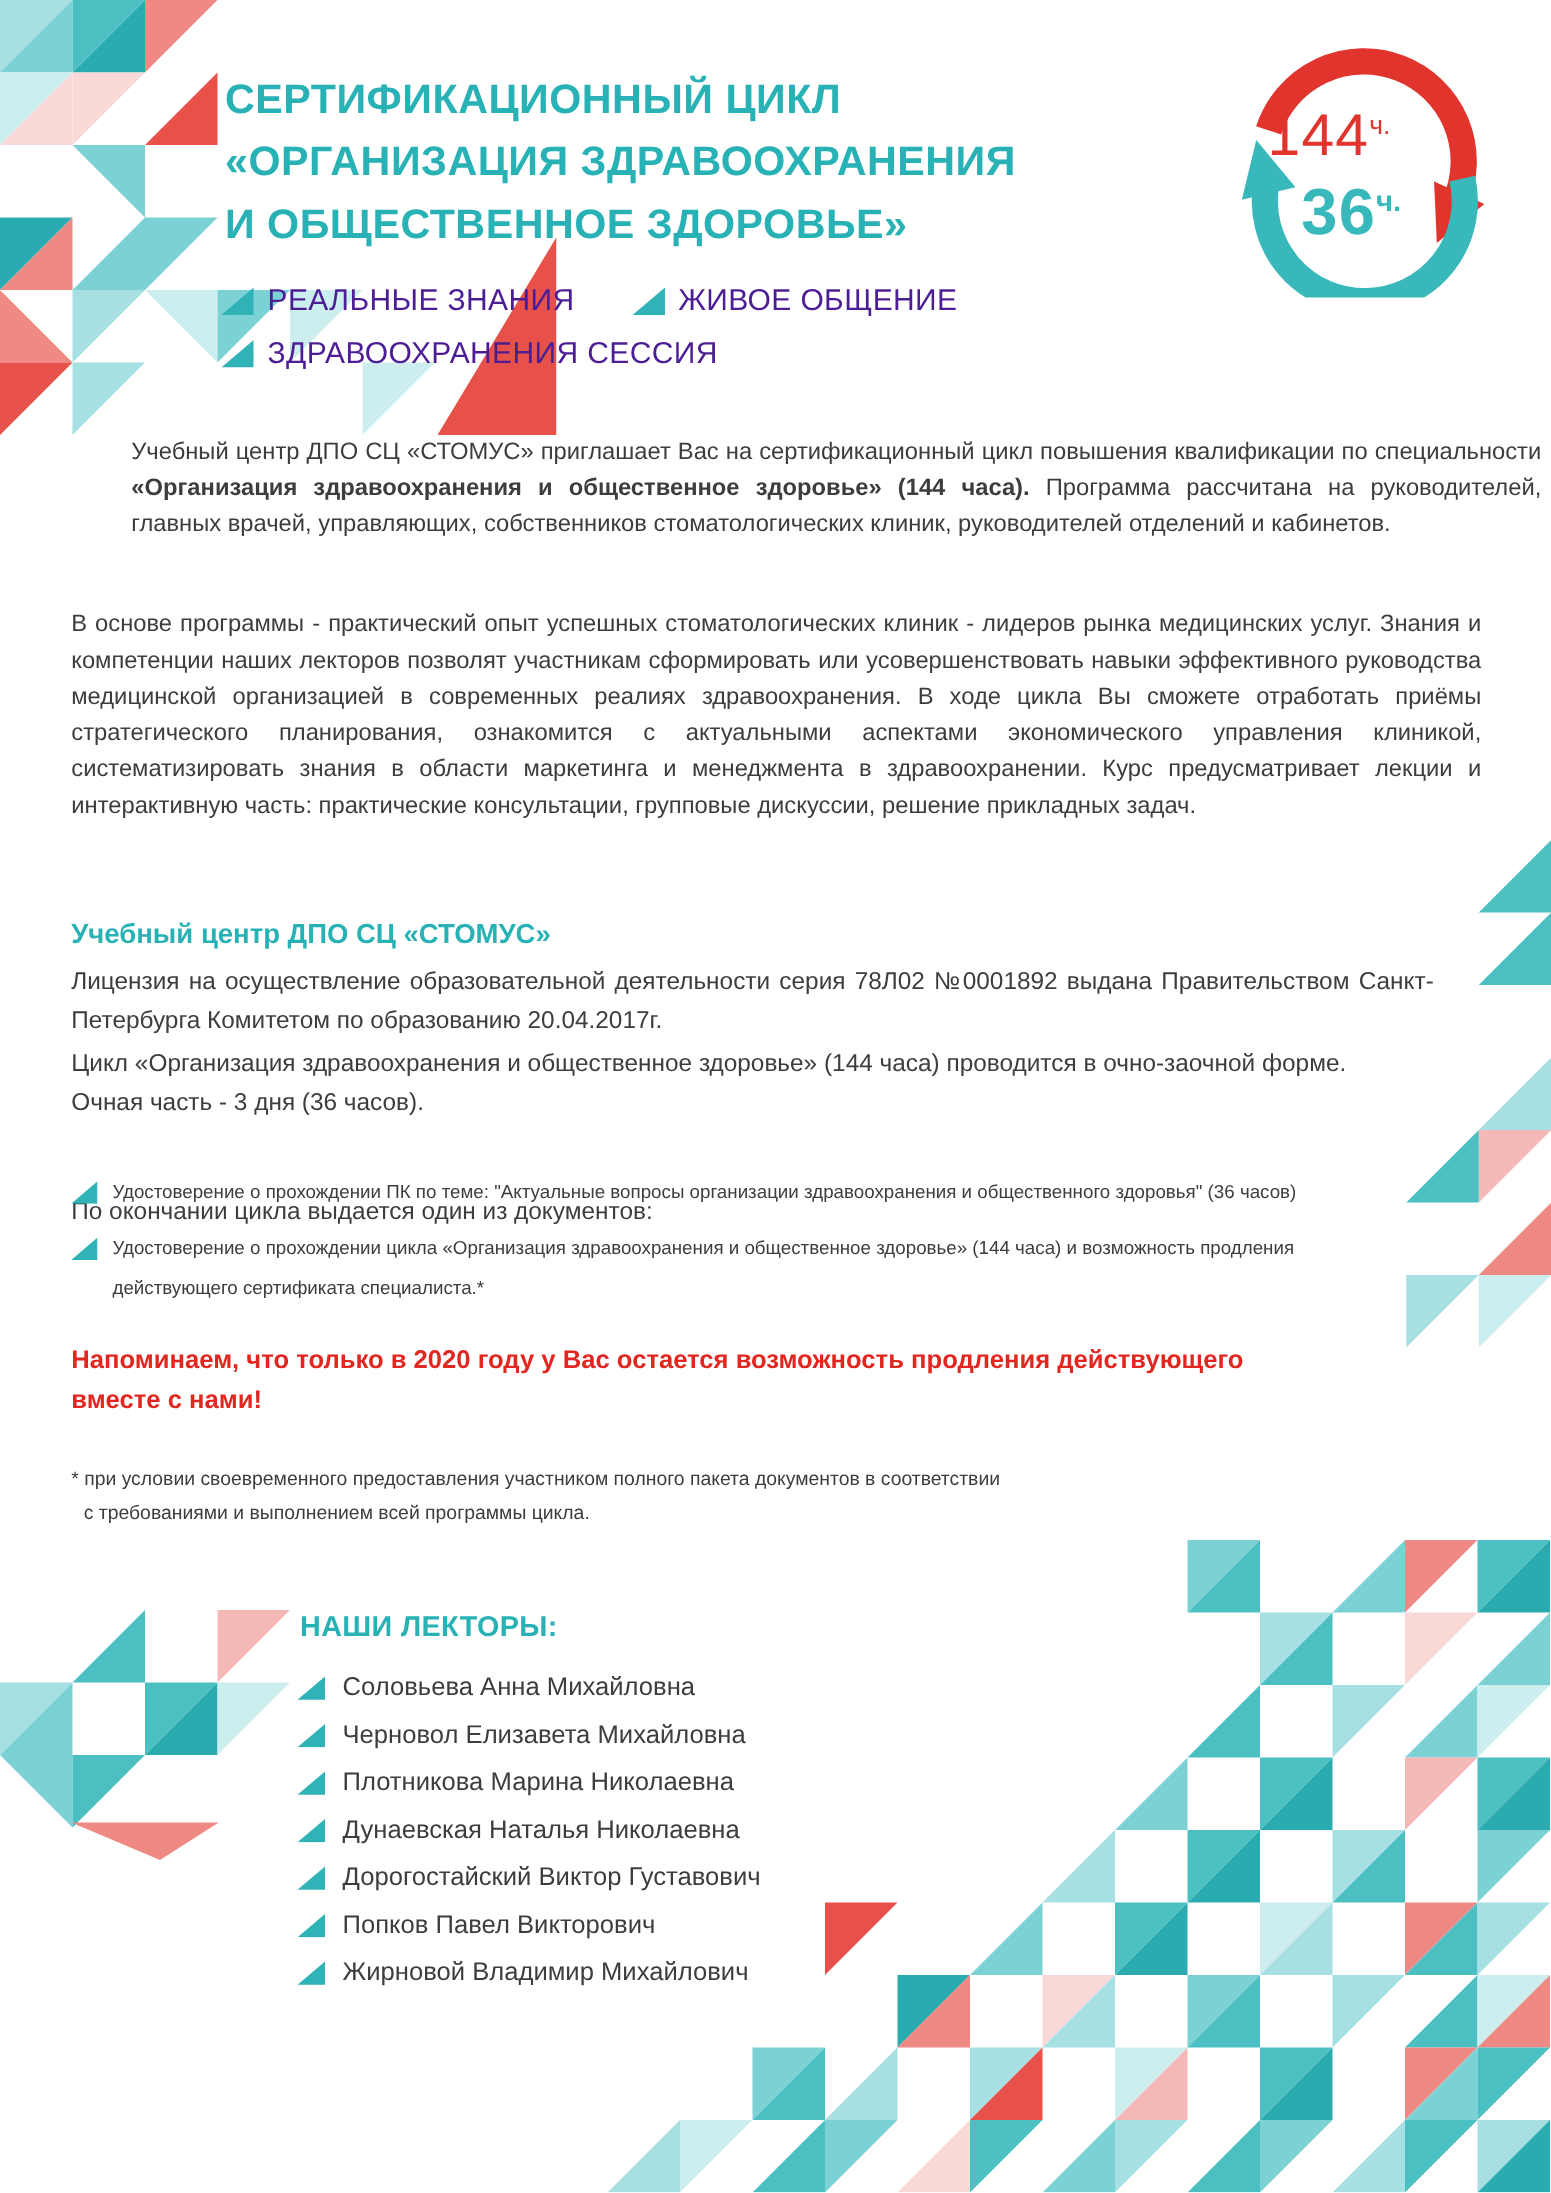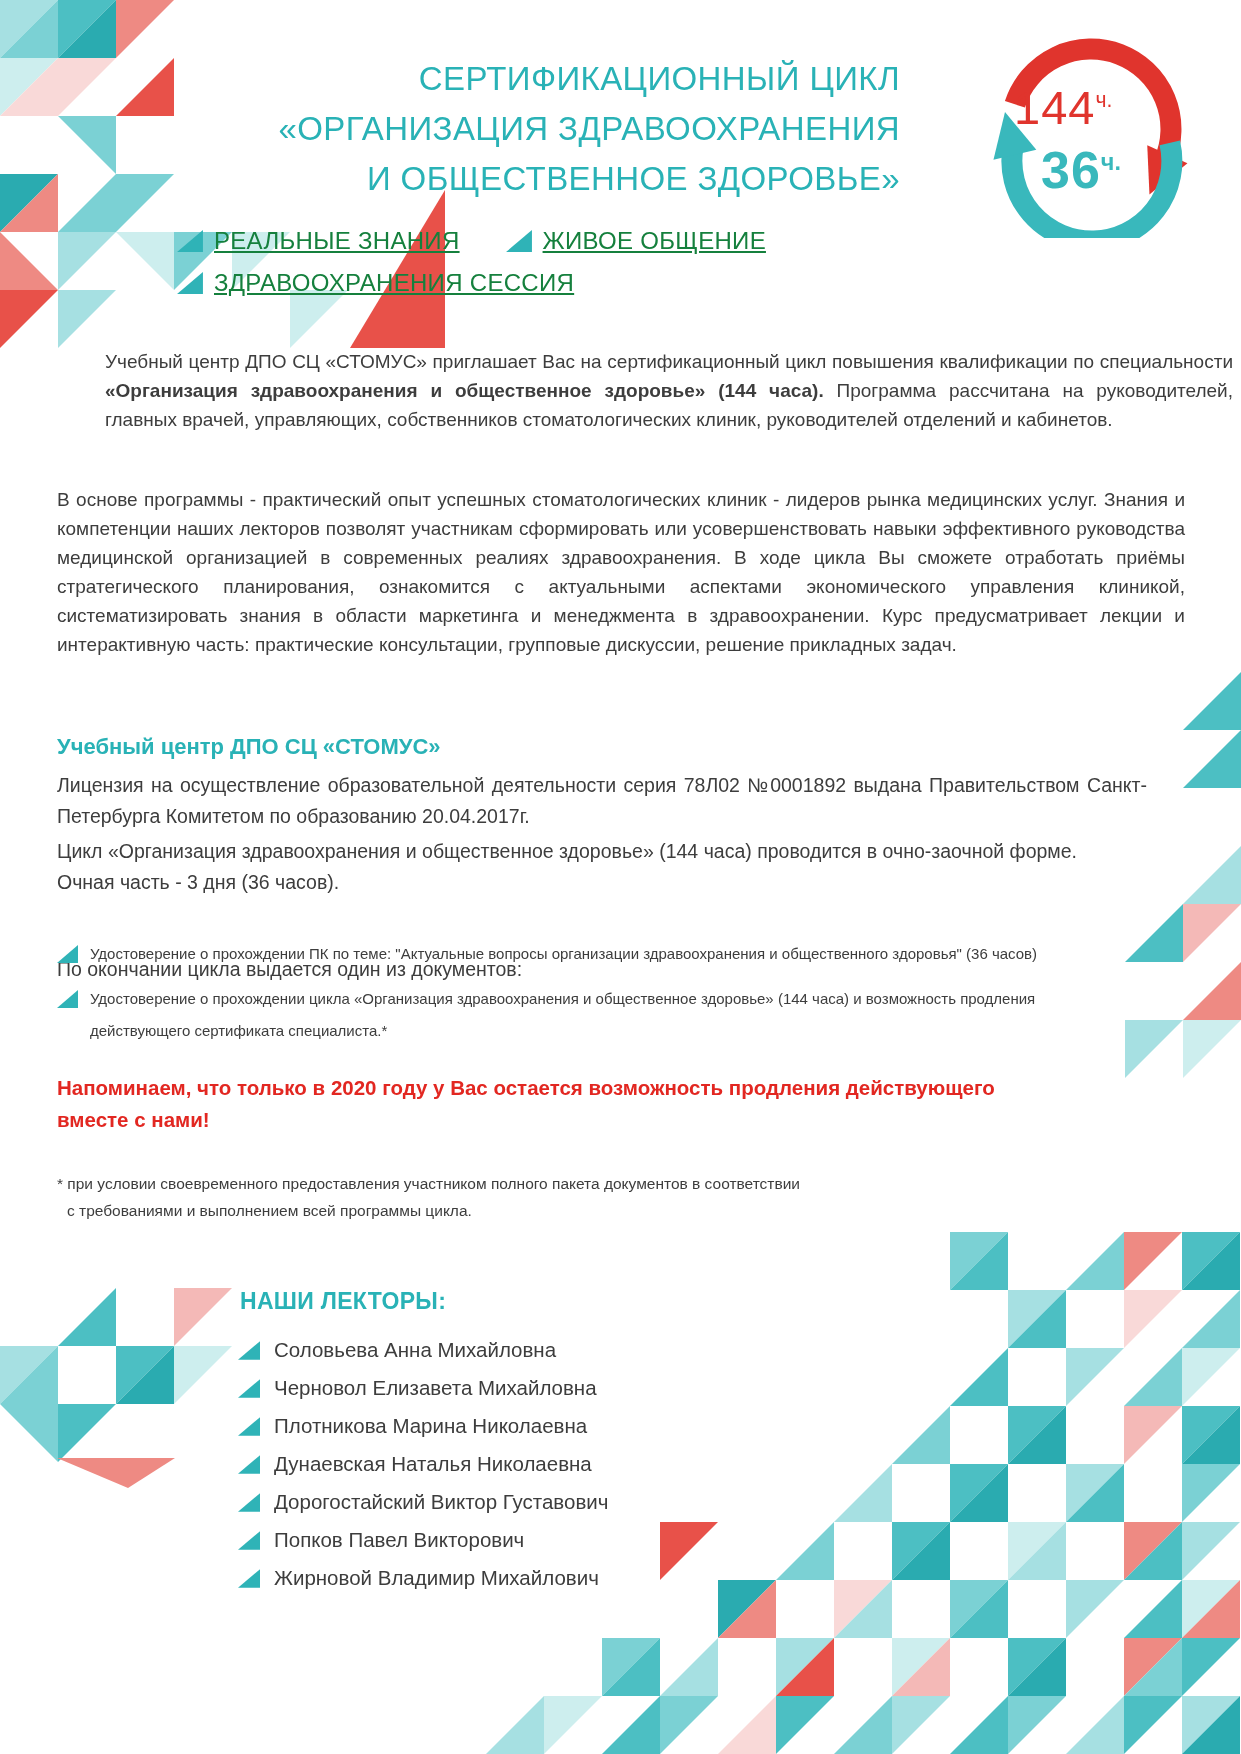--- a/index.html
+++ b/index.html
@@ -9,23 +9,23 @@
     background:#ffffff; overflow:hidden;
     font-family:"Liberation Sans","DejaVu Sans",sans-serif;
     color:#3d3d3d;
   }
   #decor { position:absolute; left:0; top:0; width:1241px; height:1754px; }
 
   .abs { position:absolute; }
 
   
   .doc-title { left:180px; top:54px; width:720px;
-    color:#29b2b6; font-weight:normal; font-size:33px; line-height:50px; letter-spacing:.4px;text-align:right; }
+    color:#29b2b6; font-weight:bold; font-size:33px; line-height:50px; letter-spacing:.4px; }
   .features { left:177px; top:227px; width:650px; display:flex; flex-wrap:wrap;
-    column-gap:46px; row-gap:14px; color:#15803d; font-size:24px; letter-spacing:.3px;text-decoration:underline; }
+    column-gap:46px; row-gap:14px; color:#4c1d95; font-size:24px; letter-spacing:.3px; }
   .feature-item { display:flex; align-items:flex-start; }
   .feature-item .tri { width:26px; height:22px; margin:3px 11px 0 0; }
 
   
   .badge { left:986px; top:26px; width:212px; height:212px; }
   .badge svg.arcs { position:absolute; left:0; top:0; width:212px; height:212px; }
   .badge .h144 { position:absolute; left:28px; top:58px; color:#e0342d;
     font-weight:normal; font-size:47px; letter-spacing:1px; line-height:1;text-align:center; }
   .badge .h36 { position:absolute; left:55px; top:118px; color:#39b8bc;
     font-weight:bold; font-size:52px; letter-spacing:1px; line-height:1; }

